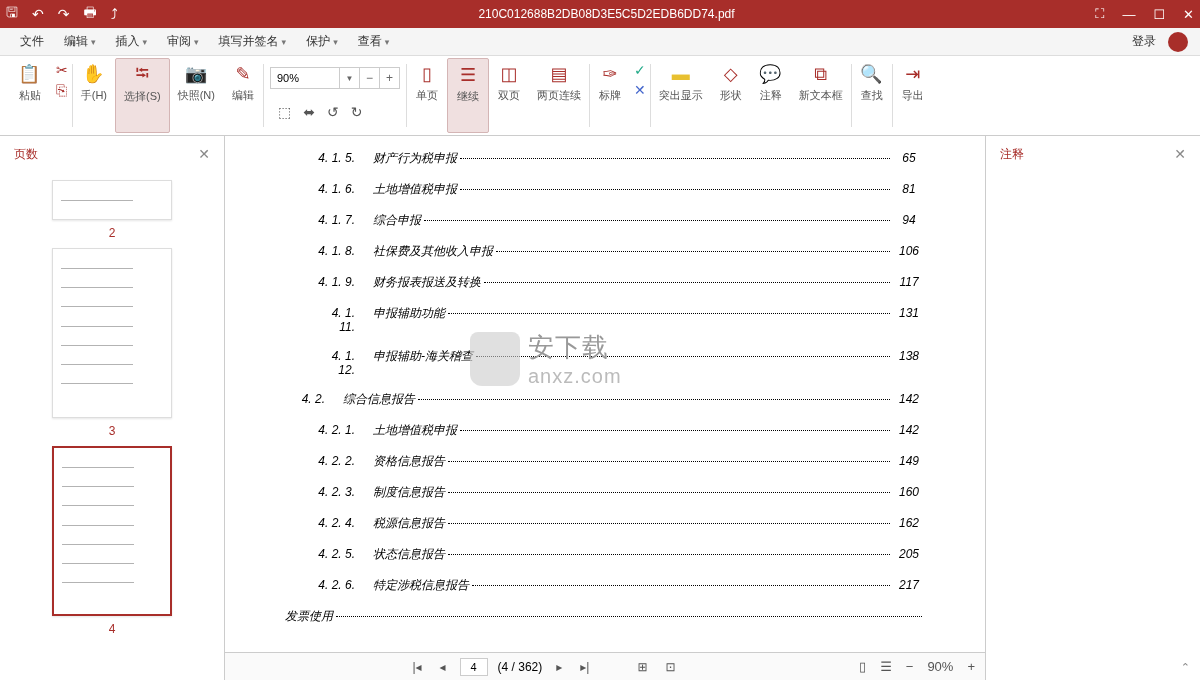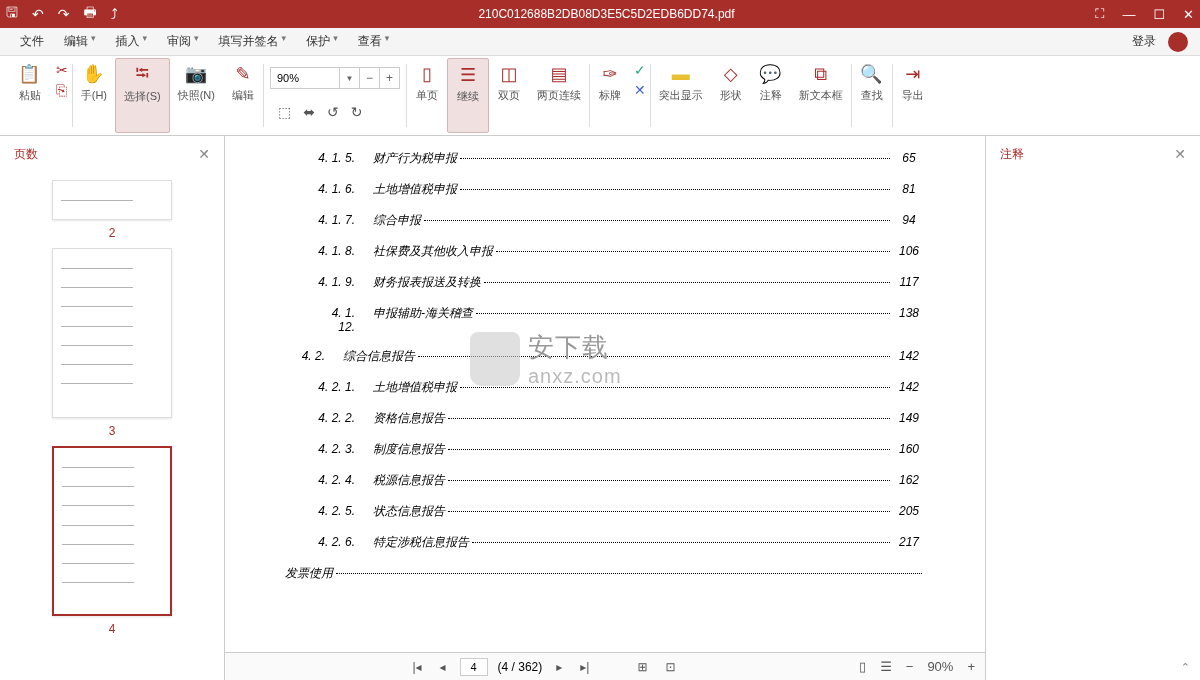--- a/index.html
+++ b/index.html
@@ -4,21 +4,21 @@
 <style>
 *{margin:0;padding:0;box-sizing:border-box;font-family:"Microsoft YaHei",sans-serif;font-size:12px}
 body{width:1200px;height:680px;overflow:hidden;background:#fff;display:flex;flex-direction:column}
 .titlebar{height:28px;background:#a82e2a;display:flex;align-items:center;color:#fff;padding:0 6px}
 .titlebar .quick{display:flex;gap:14px;align-items:center}
 .titlebar .quick span{cursor:pointer;font-size:14px}
 .titlebar .title{flex:1;text-align:center;font-size:12px}
 .titlebar .winbtns{display:flex;gap:18px;align-items:center}
 .titlebar .winbtns span{cursor:pointer;font-size:13px}
 .menubar{height:28px;background:#f5f5f5;display:flex;align-items:center;padding:0 12px;gap:4px;border-bottom:1px solid #ddd}
-.menubar .menuitem{padding:0 8px;cursor:pointer;display:flex;gap:3px;color:#333}
+.menubar .menuitem{padding:0 8px;cursor:pointer;display:flex;align-items:center;gap:3px;color:#333}
 .menubar .menuitem .caret{font-size:9px;color:#777}
 .menubar .spacer{flex:1}
 .menubar .avatar{width:20px;height:20px;border-radius:50%;background:#a82e2a}
 .ribbon{height:80px;background:#fff;display:flex;align-items:stretch;border-bottom:1px solid #ccc;padding:2px 8px}
 .rgroup{display:flex;flex-direction:column;align-items:center;justify-content:flex-start;padding:4px 8px;position:relative}
 .rgroup.big{padding:4px 10px}
 .rgroup .ico{width:24px;height:24px;display:flex;align-items:center;justify-content:center;font-size:18px;color:#a82e2a;margin-bottom:2px}
 .rgroup .lbl{font-size:11px;color:#555;text-align:center}
 .rsep{width:1px;background:#ddd;margin:6px 0}
 .zoombox{display:flex;align-items:center;margin:4px 0;height:24px}
@@ -271,20 +271,26 @@
             <span class="dots"></span>
             <span class="pg">106</span>
           </div>
           <div class="tocrow indent">
             <span class="num">4. 1. 9.</span>
             <span class="txt">财务报表报送及转换</span>
             <span class="dots"></span>
             <span class="pg">117</span>
           </div>
           <div class="tocrow indent">
+            <span class="num">4. 1. 11.</span>
+            <span class="txt">申报辅助功能</span>
+            <span class="dots"></span>
+            <span class="pg">131</span>
+          </div>
+          <div class="tocrow indent">
             <span class="num">4. 1. 12.</span>
             <span class="txt">申报辅助-海关稽查</span>
             <span class="dots"></span>
             <span class="pg">138</span>
           </div>
           <div class="tocrow">
             <span class="num">4. 2.</span>
             <span class="txt">综合信息报告</span>
             <span class="dots"></span>
             <span class="pg">142</span>

